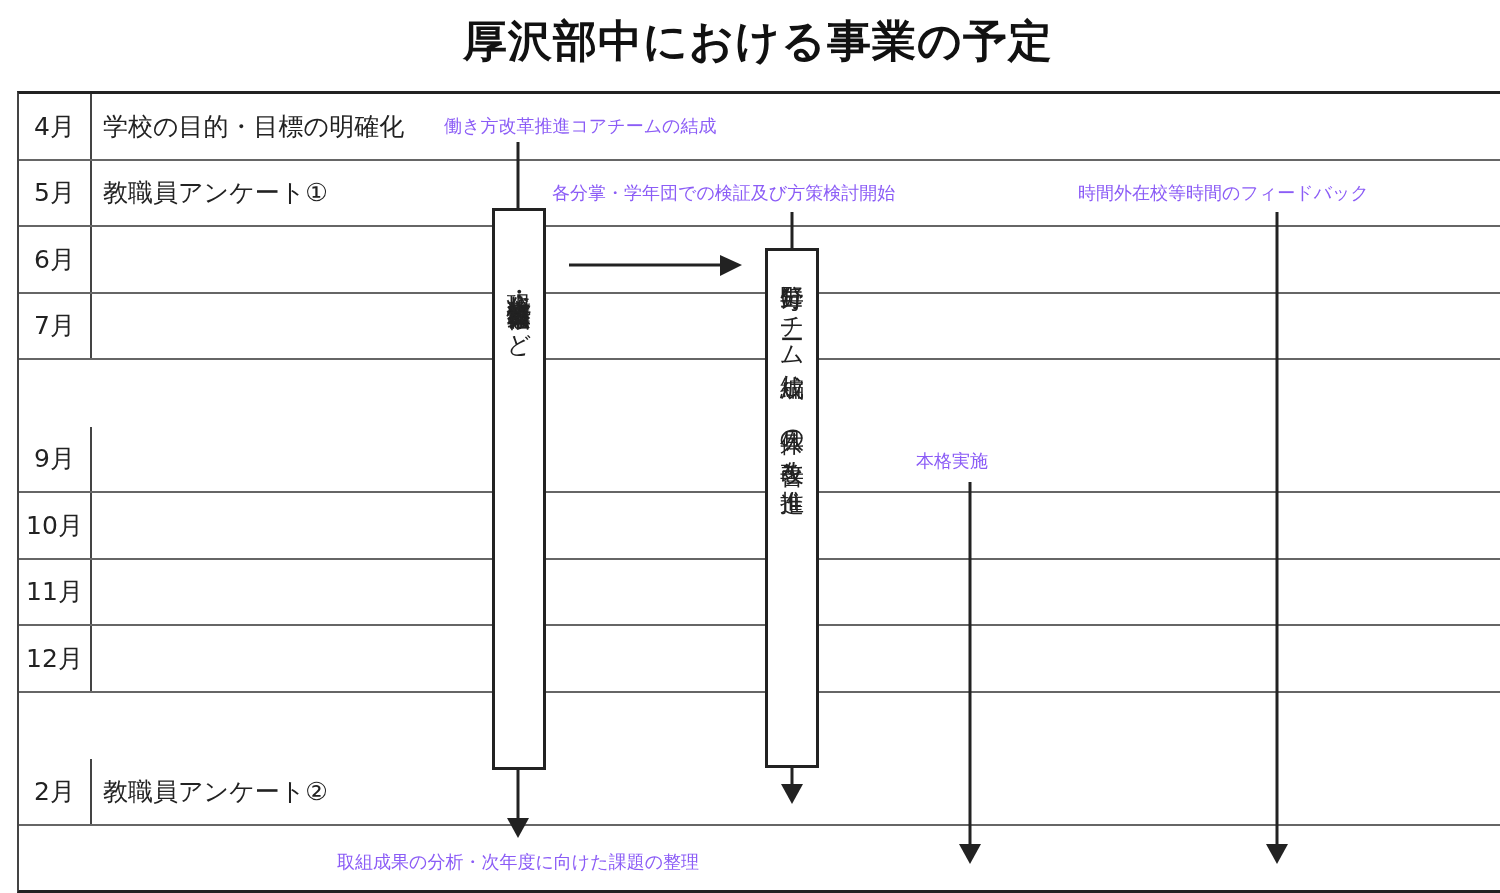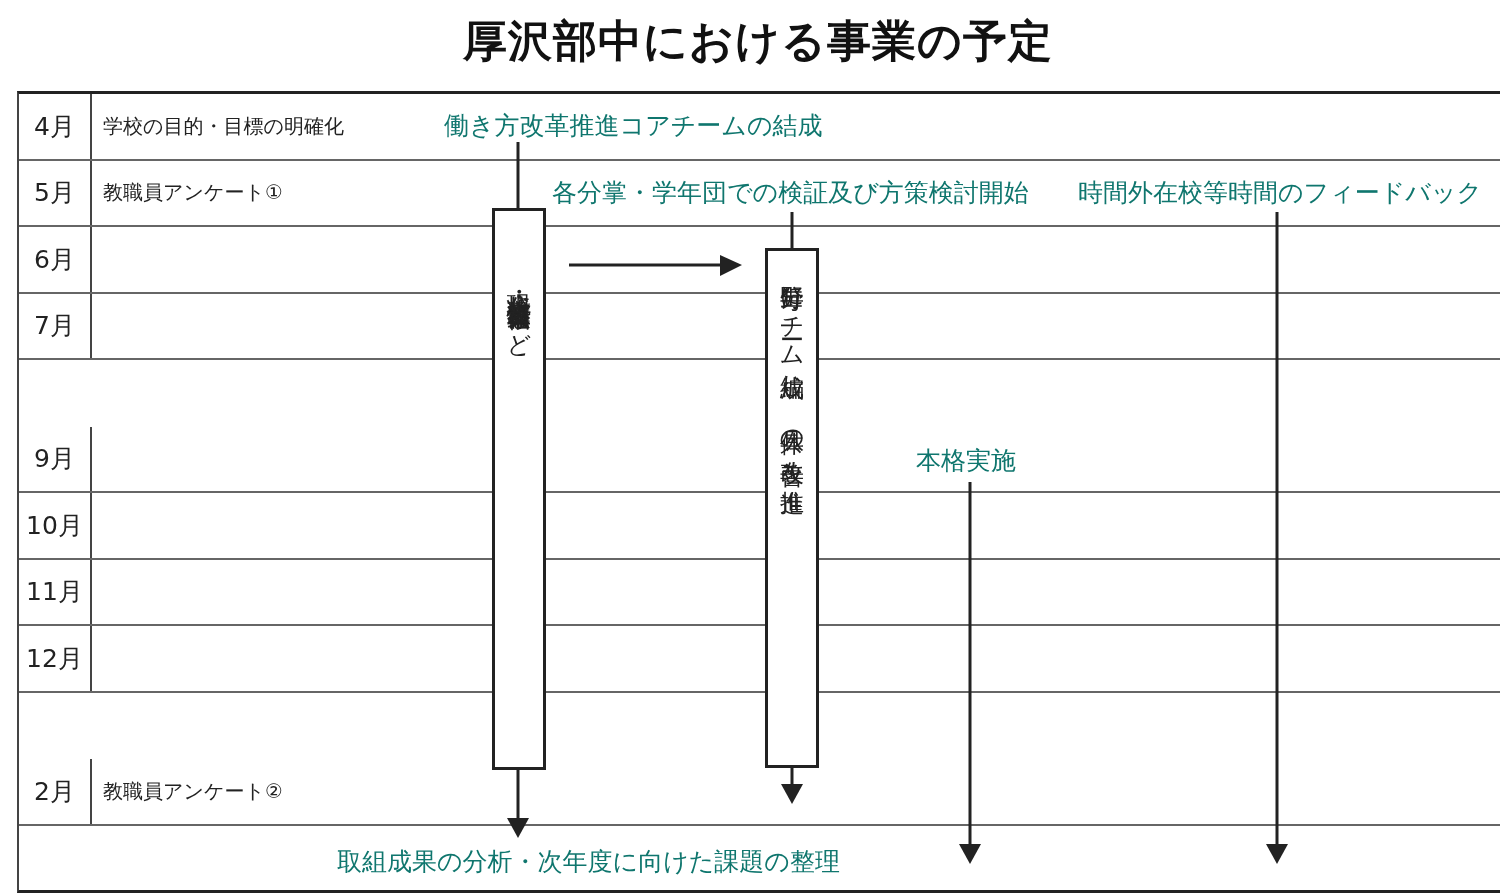--- a/index.html
+++ b/index.html
@@ -2,22 +2,22 @@
 <html><head>
 <meta charset="utf-8">
 <style>
   html,body{margin:0;padding:0;background:#fff;}
   body{width:1500px;height:893px;position:relative;overflow:hidden;font-family:"DejaVu Sans","Liberation Sans",sans-serif;color:#222;}
   .title{position:absolute;left:0;top:12px;width:1500px;text-align:center;font-size:44px;font-weight:bold;letter-spacing:1px;color:#111;padding-left:8px;}
   .table{position:absolute;left:17px;top:91px;width:1488px;height:796px;border-top:3px solid #222;border-bottom:3px solid #222;border-left:2px solid #444;border-right:2px solid #444;}
   .row{position:absolute;left:0;width:1488px;height:66.5px;border-bottom:2px solid #666;box-sizing:border-box;}
   .row.last{border-bottom:none;}
   .month{position:absolute;left:0;top:0;width:71px;height:100%;border-right:2px solid #444;display:flex;align-items:center;justify-content:center;font-size:25px;color:#222;}
-  .cell{position:absolute;left:84px;top:0;height:100%;display:flex;align-items:center;font-size:20px;color:#222;white-space:nowrap;}
-  .label{position:absolute;font-size:25px;color:#0f766e;white-space:nowrap;line-height:30px;}
+  .cell{position:absolute;left:84px;top:0;height:100%;display:flex;align-items:center;font-size:25px;color:#222;white-space:nowrap;}
+  .label{position:absolute;font-size:18px;color:#8b5cf6;white-space:nowrap;line-height:30px;}
   .vbox{position:absolute;background:#fff;border:3px solid #222;box-sizing:border-box;display:flex;justify-content:center;}
   .vtext{writing-mode:vertical-rl;font-size:24px;letter-spacing:1px;color:#222;margin-top:8px;}
   svg.overlay{position:absolute;left:0;top:0;width:1500px;height:893px;pointer-events:none;}
 </style>
 </head>
 <body>
 
 <div class="title">厚沢部中における事業の予定</div>
 
 <div class="table">

